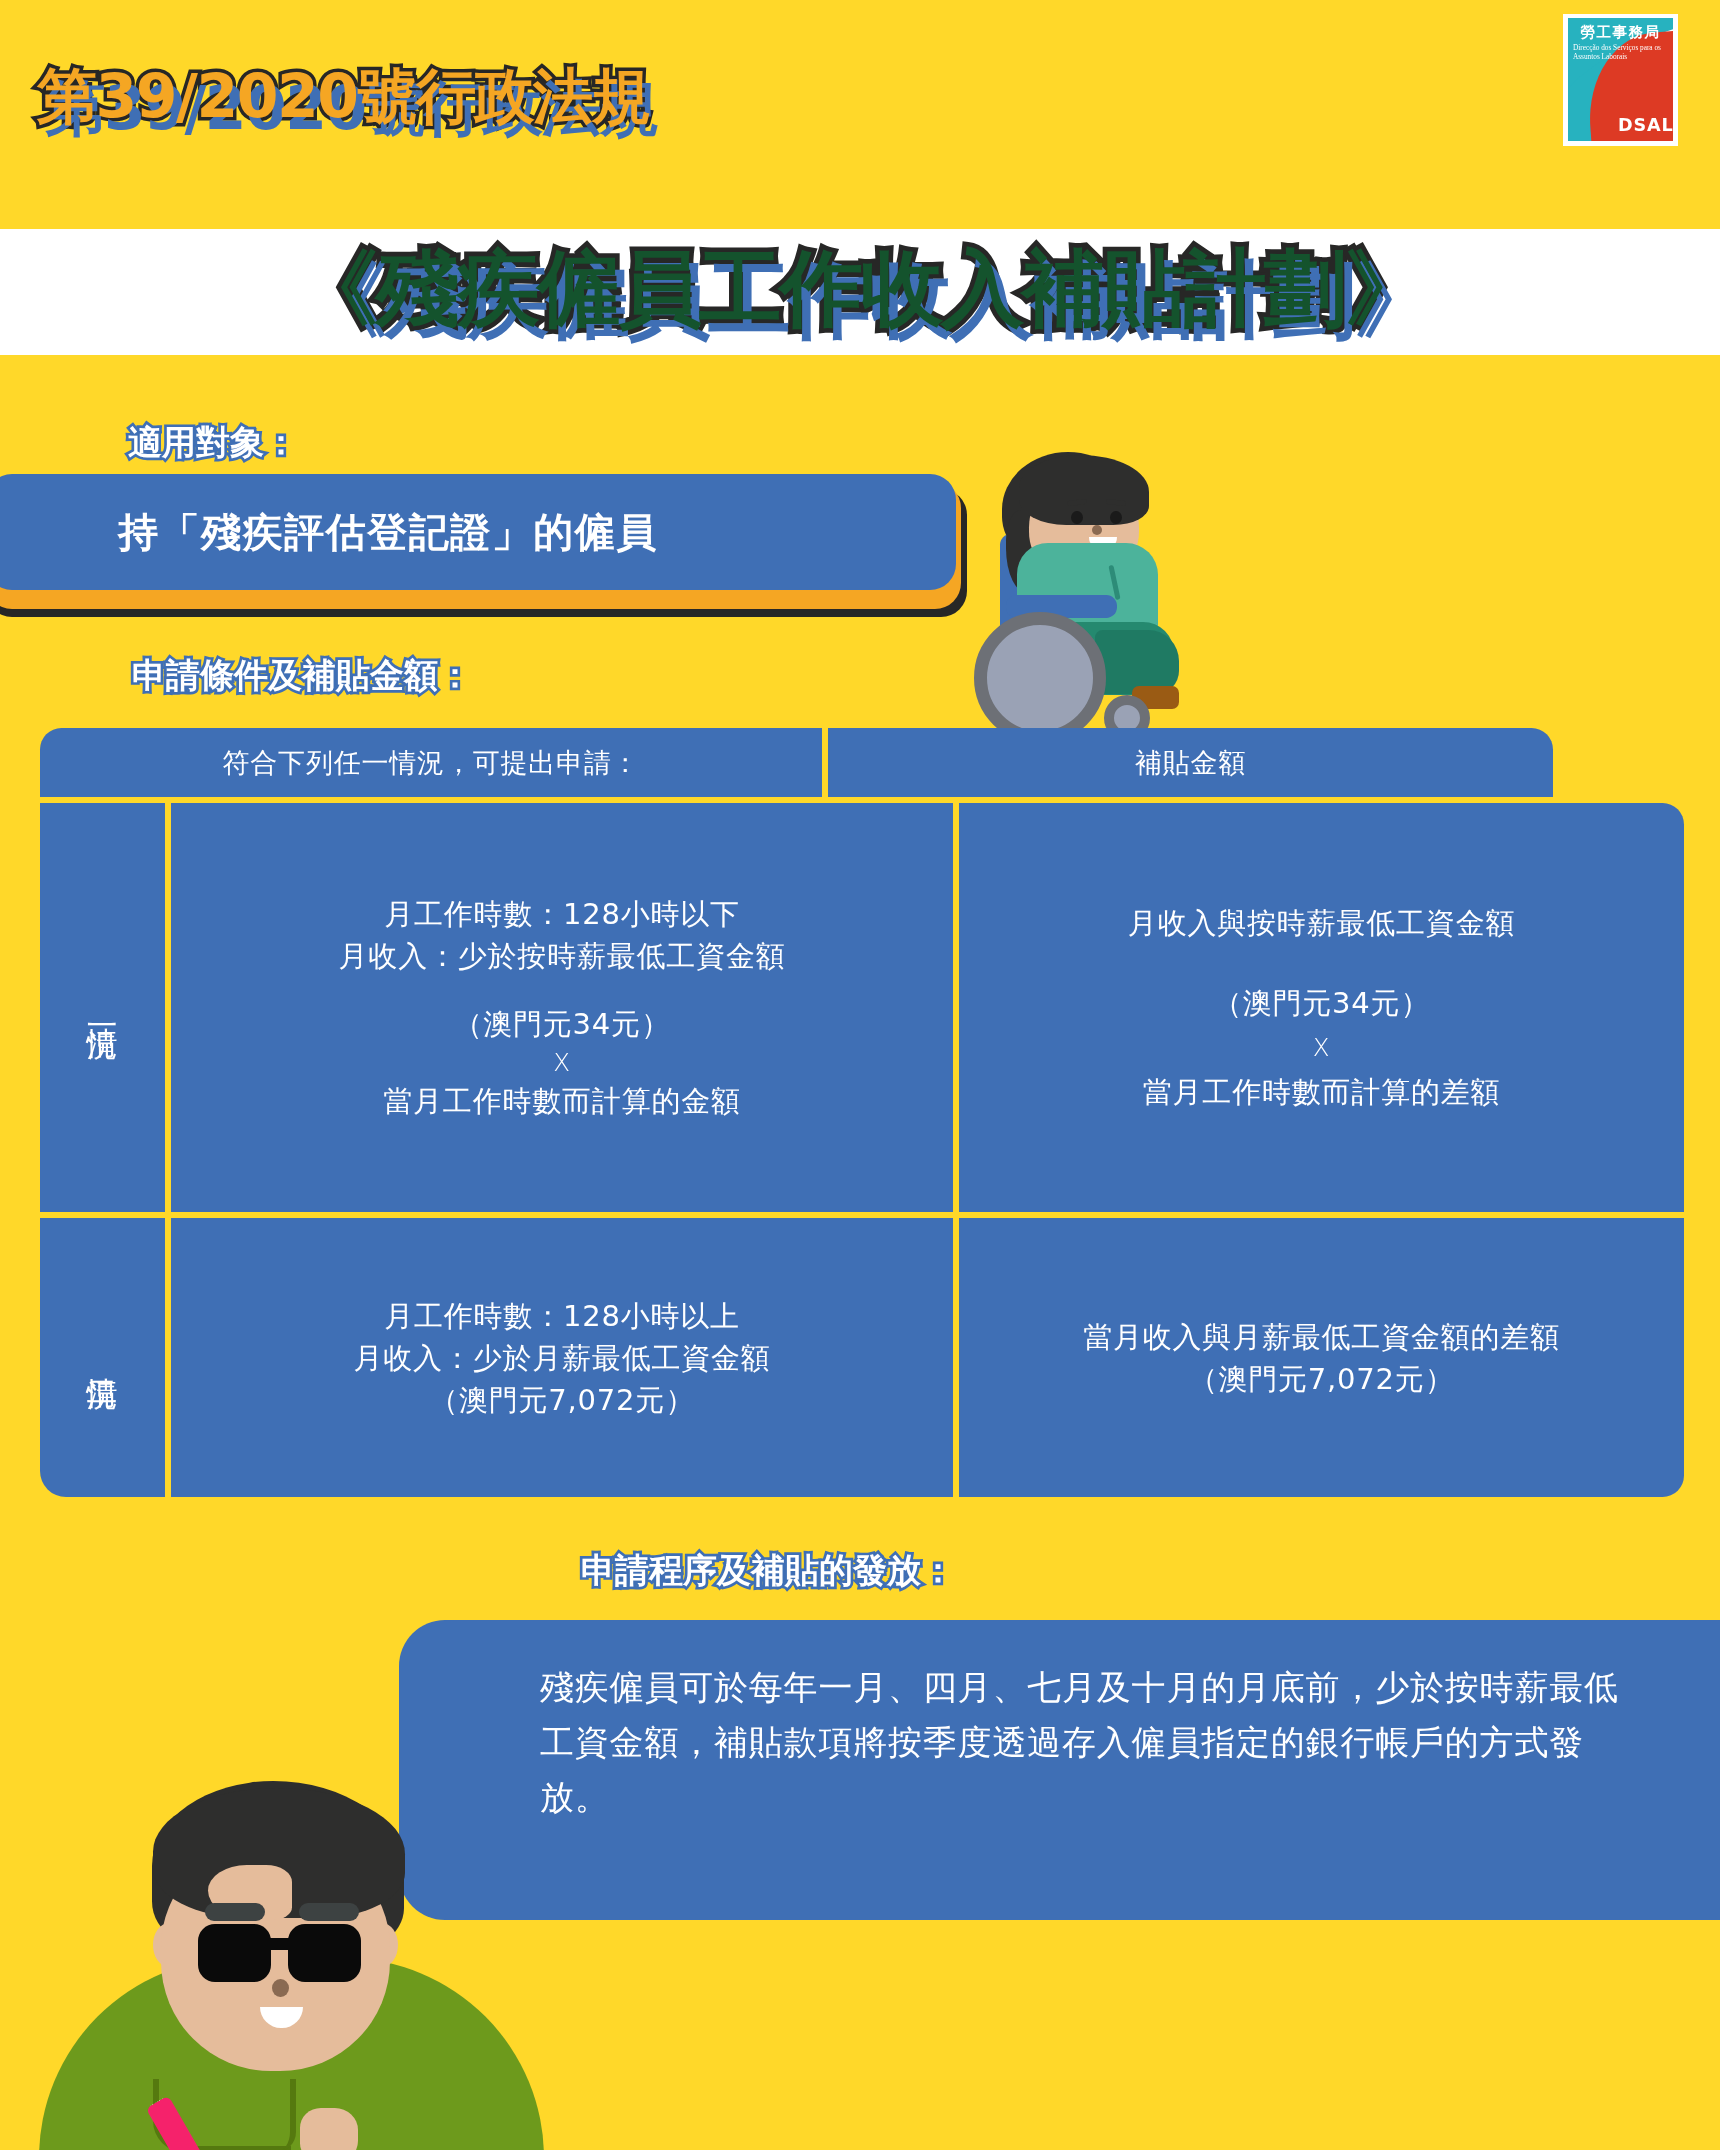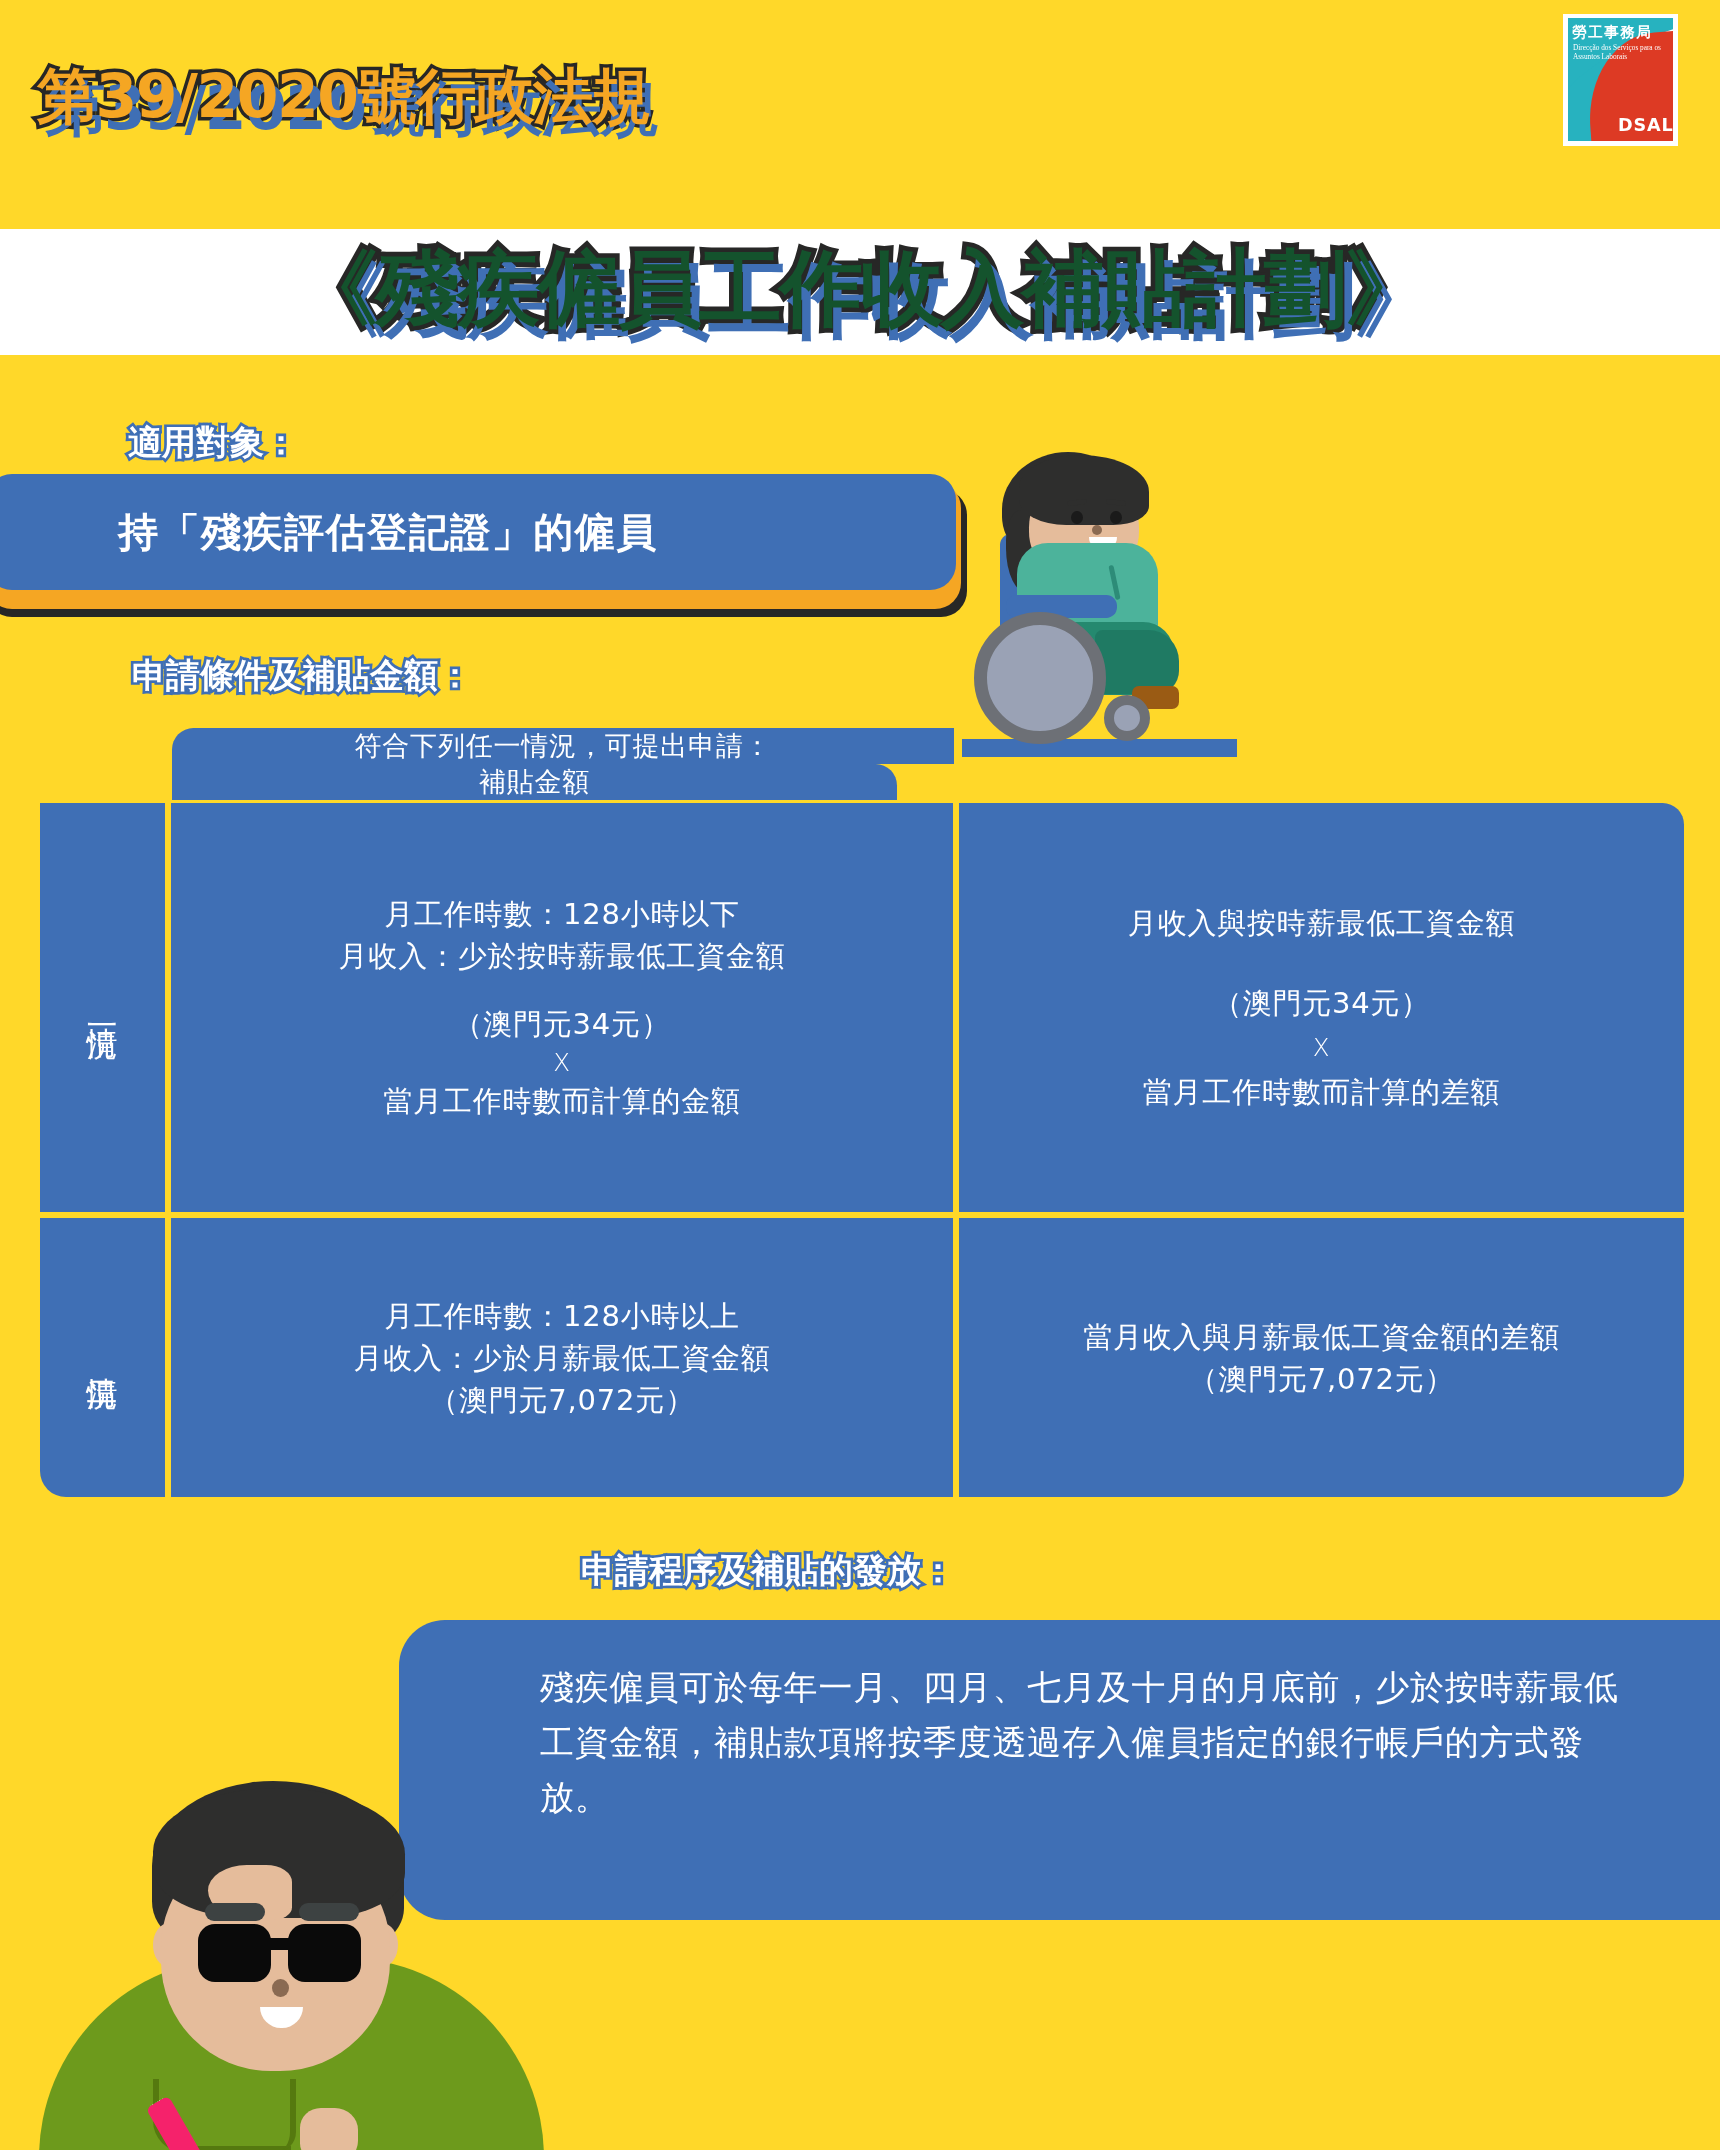--- a/index.html
+++ b/index.html
@@ -18,21 +18,21 @@
     background: #ffffff;
     padding: 4.6px;
   }
   .logo-inner {
     position: relative; width: 100%; height: 100%;
     background: #27b2bf; overflow: hidden;
   }
   .logo-cn {
     position: absolute; top: 6.9px; left: 4.6px; right: 4.6px;
     color: #ffffff; font-size: 14.5px; font-weight: bold;
-    letter-spacing: 1.5px; line-height: 1;
+    letter-spacing: 1.5px; text-align: center; line-height: 1;
     font-family: "DejaVu Sans", sans-serif;
   }
   .logo-pt {
     position: absolute; top: 26px; left: 5.4px; right: 3.8px;
     color: #ffffff; font-size: 7.3px; line-height: 1.12;
     font-family: "Liberation Serif", serif;
   }
   .logo-swoosh-white {
     position: absolute; left: -23px; bottom: -34px;
     width: 176px; height: 145px;
@@ -120,21 +120,21 @@
     display: flex; align-items: center;
   }
   .target-text {
     color: #ffffff; font-size: 40px; font-weight: bold;
     padding-left: 132px; letter-spacing: 1.5px;
     font-family: "DejaVu Sans", sans-serif;
   }
 
   
   .tbl { position: absolute; top: 728px; left: 40px; width: 1644px; }
-  .tbl-headrow { display: flex; margin-left: 132px; height: 69px; flex-direction: column; }
+  .tbl-headrow { display: flex; height: 69px; }
   .th {
     background: #3f6fb5; color: #ffffff;
     display: flex; align-items: center; justify-content: center;
     font-size: 27px; letter-spacing: 0.8px;
     font-family: "DejaVu Sans", sans-serif;
   }
   .th.left  { width: 782px; border-radius: 21.4px 0 0 0; margin-right: 6.1px; }
   .th.right { width: 725px;  border-radius: 0 21.4px 0 0; }
 
   .tbl-row { display: flex; margin-top: 6.1px; }

